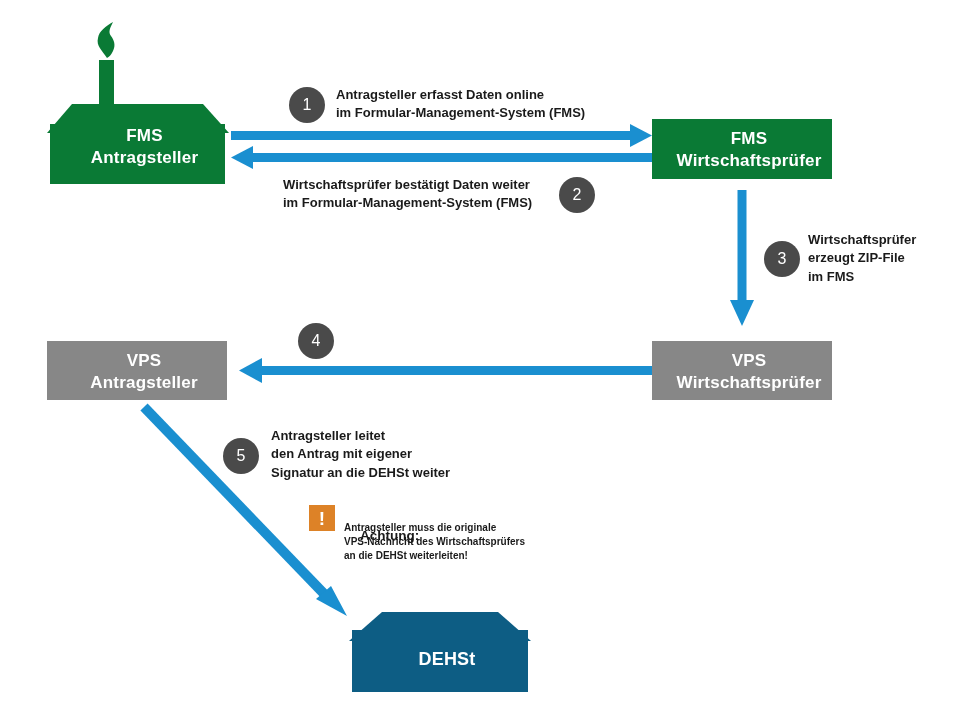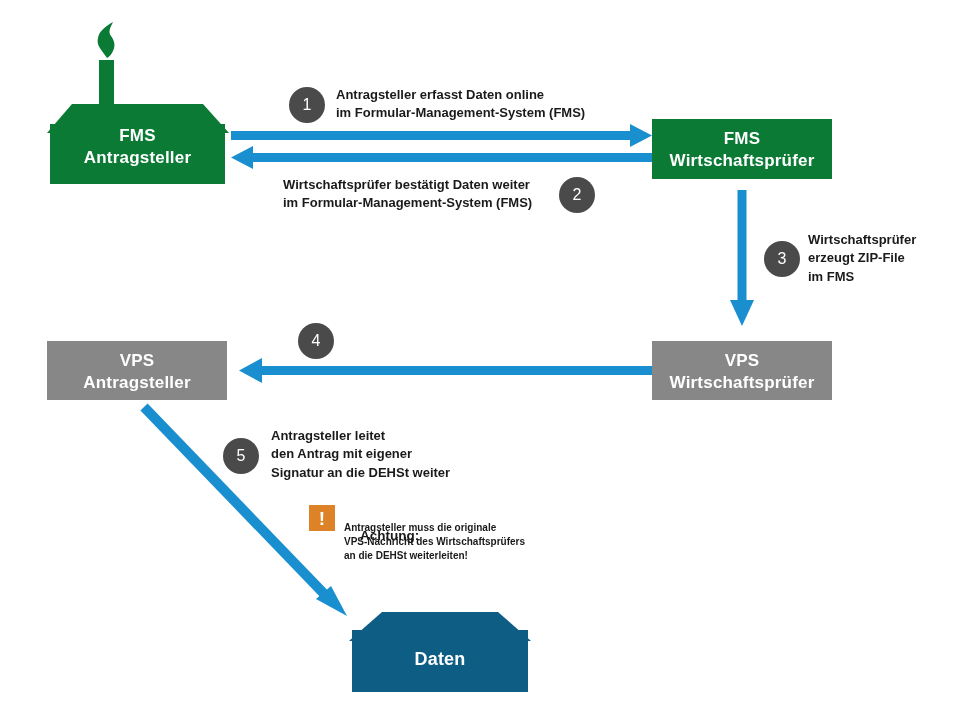--- a/index.html
+++ b/index.html
@@ -24,20 +24,21 @@
     text-align: center;
     color: #ffffff;
     font-weight: bold;
     font-size: 17px;
     line-height: 1.35;
     letter-spacing: 0.2px;
     pointer-events: none;
   }
   .box {
     position: absolute;
+    margin-left: 7px;
   }
   .svg-layer {
     position: absolute;
     left: 0;
     top: 0;
     width: 960px;
     height: 720px;
     overflow: visible;
   }
   .step-circle {
@@ -161,21 +162,21 @@
     <div class="node-label" style="top:9px;">VPS</div>
     <div class="node-label" style="top:31px;">Antragsteller</div>
   </div>
 
   <div class="box" style="left:652px; top:341px; width:180px; height:59px;">
     <div class="node-label" style="top:9px;">VPS</div>
     <div class="node-label" style="top:31px;">Wirtschaftsprüfer</div>
   </div>
 
   <div class="box" style="left:352px; top:630px; width:176px; height:62px;">
-    <div class="node-label" style="top:17px; font-size:18px;">Daten</div>
+    <div class="node-label" style="top:17px; font-size:18px;">DEHSt</div>
   </div>
 
   <div class="step-circle" style="left:289px; top:87px;">1</div>
   <div class="step-text" style="left:336px; top:86px;">Antragsteller erfasst Daten online
 im Formular-Management-System (FMS)</div>
 
   <div class="step-circle" style="left:559px; top:177px;">2</div>
   <div class="step-text" style="left:283px; top:176px;">Wirtschaftsprüfer bestätigt Daten weiter
 im Formular-Management-System (FMS)</div>
 

